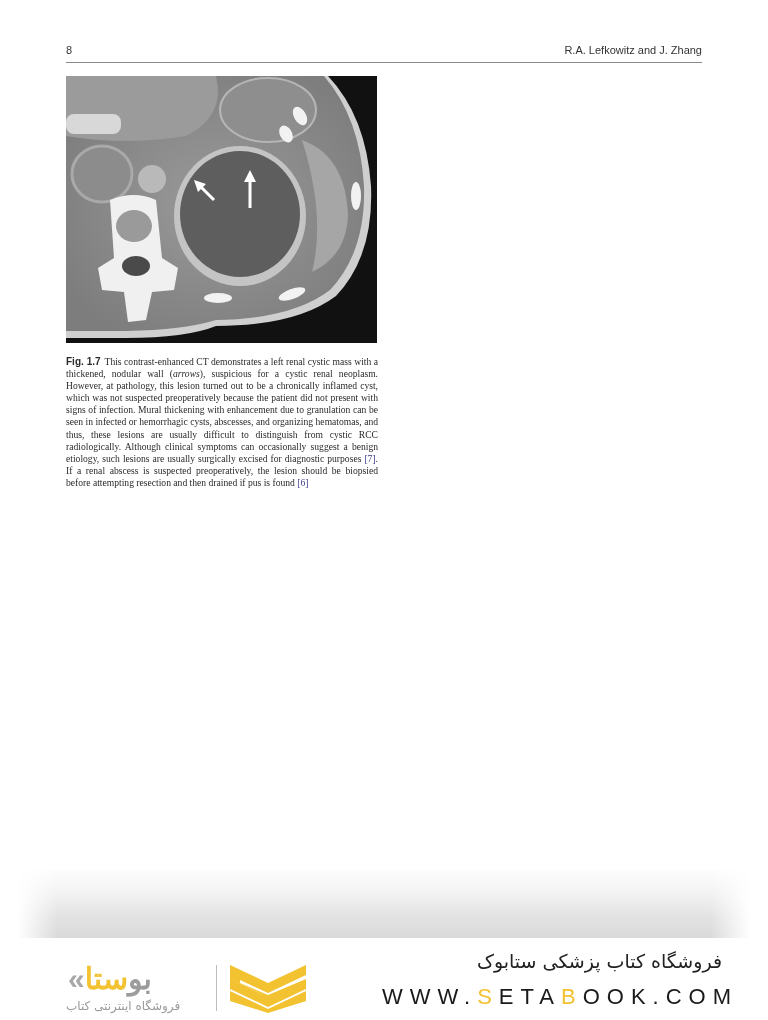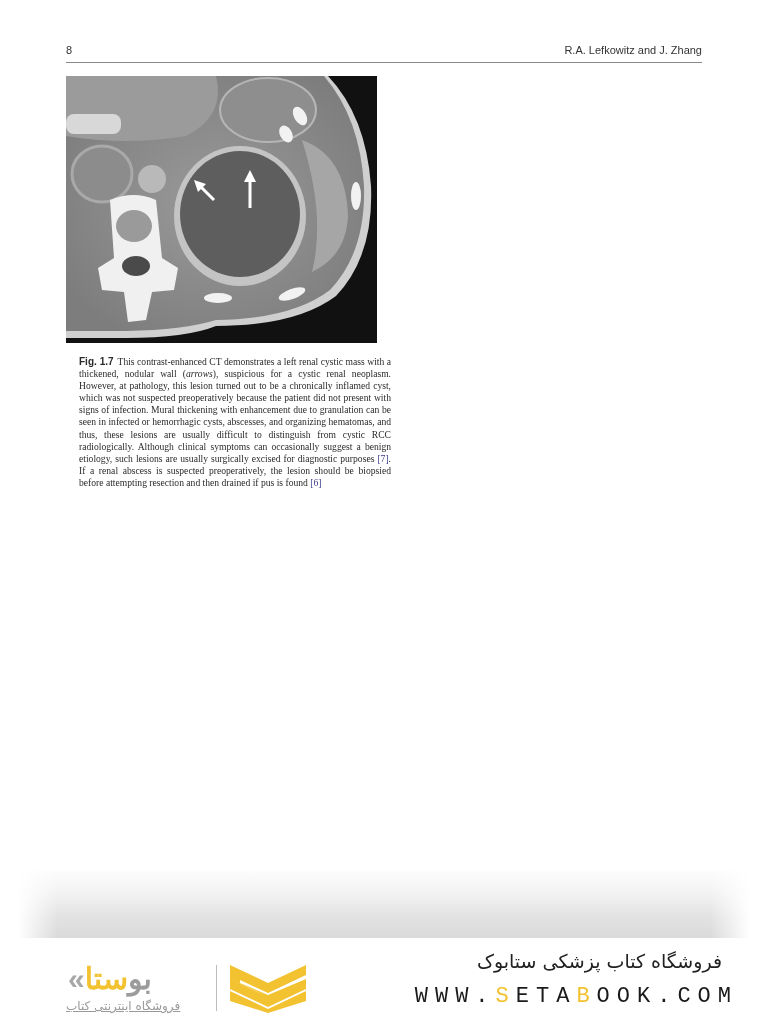--- a/index.html
+++ b/index.html
@@ -24,21 +24,20 @@
   .ct-figure {
     position: absolute; left: 66px; top: 76px; width: 311px; height: 267px;
     background: #111;
     overflow: hidden;
   }
   .ct-figure svg { display: block; }
   .caption {
     position: absolute; left: 66px; top: 356px; width: 312px;
     font-size: 9.6px; line-height: 12.1px; text-align: justify;
     color: #2a2a2a;
-    margin-left: 13px;
   }
   .caption .fig-label {
     font-family: "Liberation Sans", sans-serif; font-weight: bold; font-size: 10px;
     margin-right: 4px;
   }
   .caption .ref { color: #3a3a8a; }
   .caption em { font-style: italic; }
 
   .fade-band {
     position: absolute; left: 18px; top: 870px; width: 732px; height: 68px;
@@ -55,35 +54,34 @@
     position: absolute; left: 28px; top: 6px;
     font-family: Liberation Sans, sans-serif; font-size: 30px; font-weight: bold; letter-spacing: -1px; text-align: center;
   }
   .logo-wordmark .chev { color: #a8a8a8; }
   .logo-wordmark .gray { color: #9c9c9c; }
   .logo-wordmark .gold { color: #f2c230; }
   .logo-tagline {
     position: absolute; left: 26px; top: 44px;
     font-family: "DejaVu Sans", sans-serif; font-size: 12px; color: #9a9a9a;
     direction: rtl;
-    text-decoration: underline;
   }
   .logo-divider {
     position: absolute; left: 176px; top: 10px; width: 1px; height: 46px; background: #bdbdbd;
   }
   .logo-mark { position: absolute; left: 186px; top: 6px; }
 
   .store-title {
     position: absolute; right: 46px; top: 950px;
     font-family: "DejaVu Sans", sans-serif; font-size: 19px; color: #222;
     direction: rtl;
   }
   .store-url {
     position: absolute; right: 30px; top: 984px;
-    font-family: Liberation Mono, monospace; font-size: 22px; letter-spacing: 7px; color: #1a1a1a;
+    font-family: Liberation Sans, sans-serif; font-size: 22px; letter-spacing: 7px; color: #1a1a1a;
   }
   .store-url .hl { color: #f2c230; }
 </style>
 </head>
 <body>
 
 <div class="page-num">8</div>
 <div class="running-head">R.A. Lefkowitz and J. Zhang</div>
 <div class="header-rule"></div>
 

